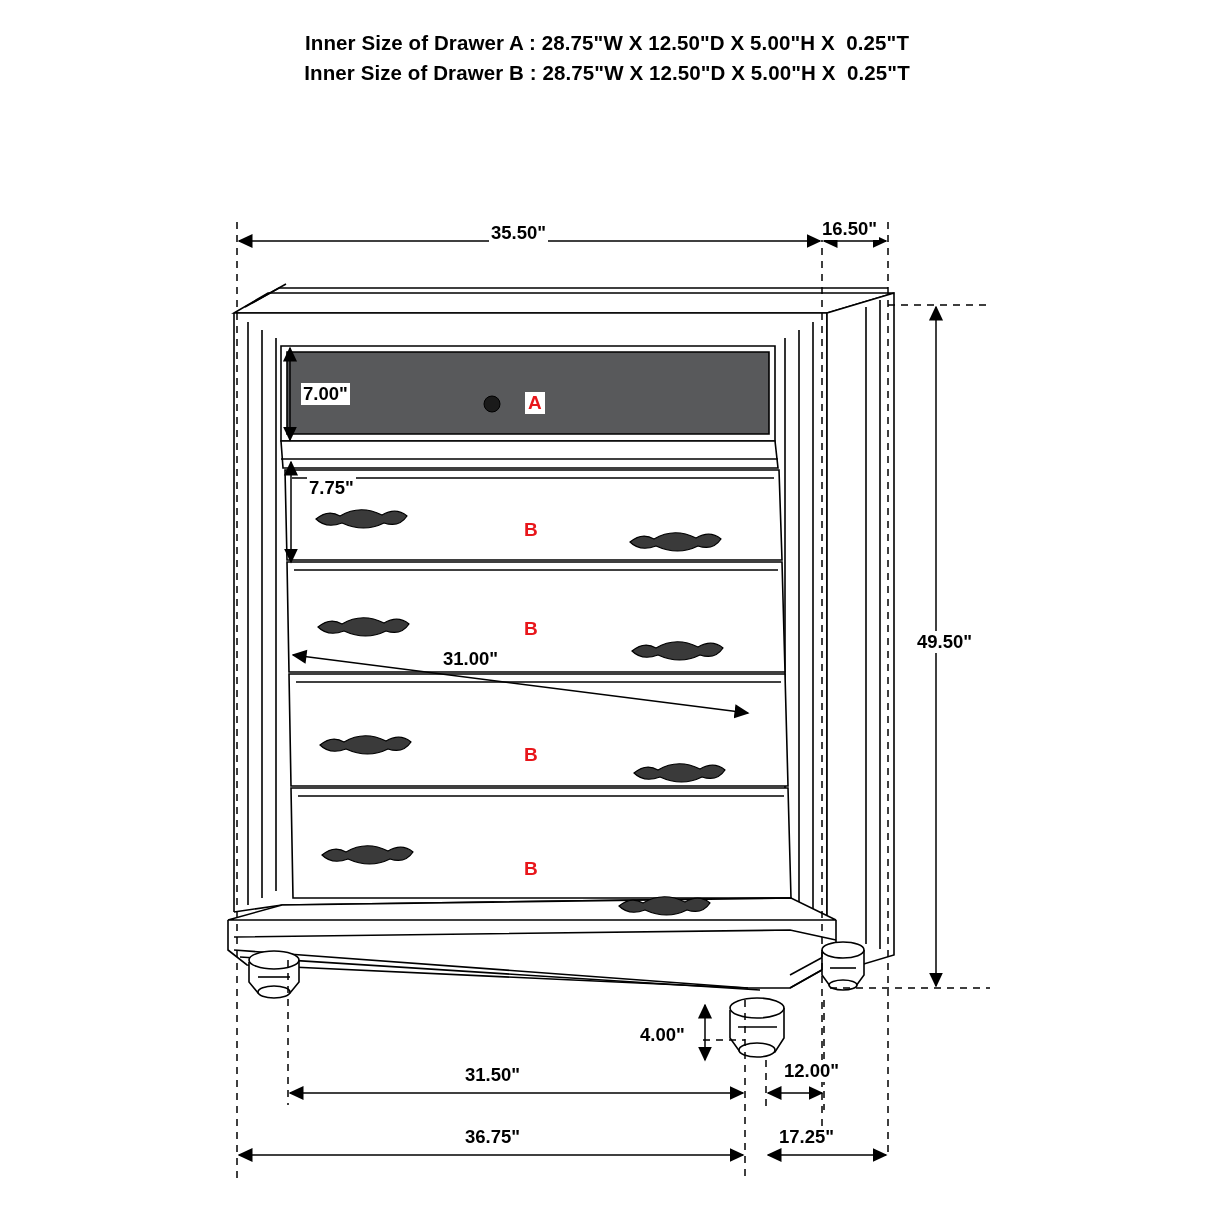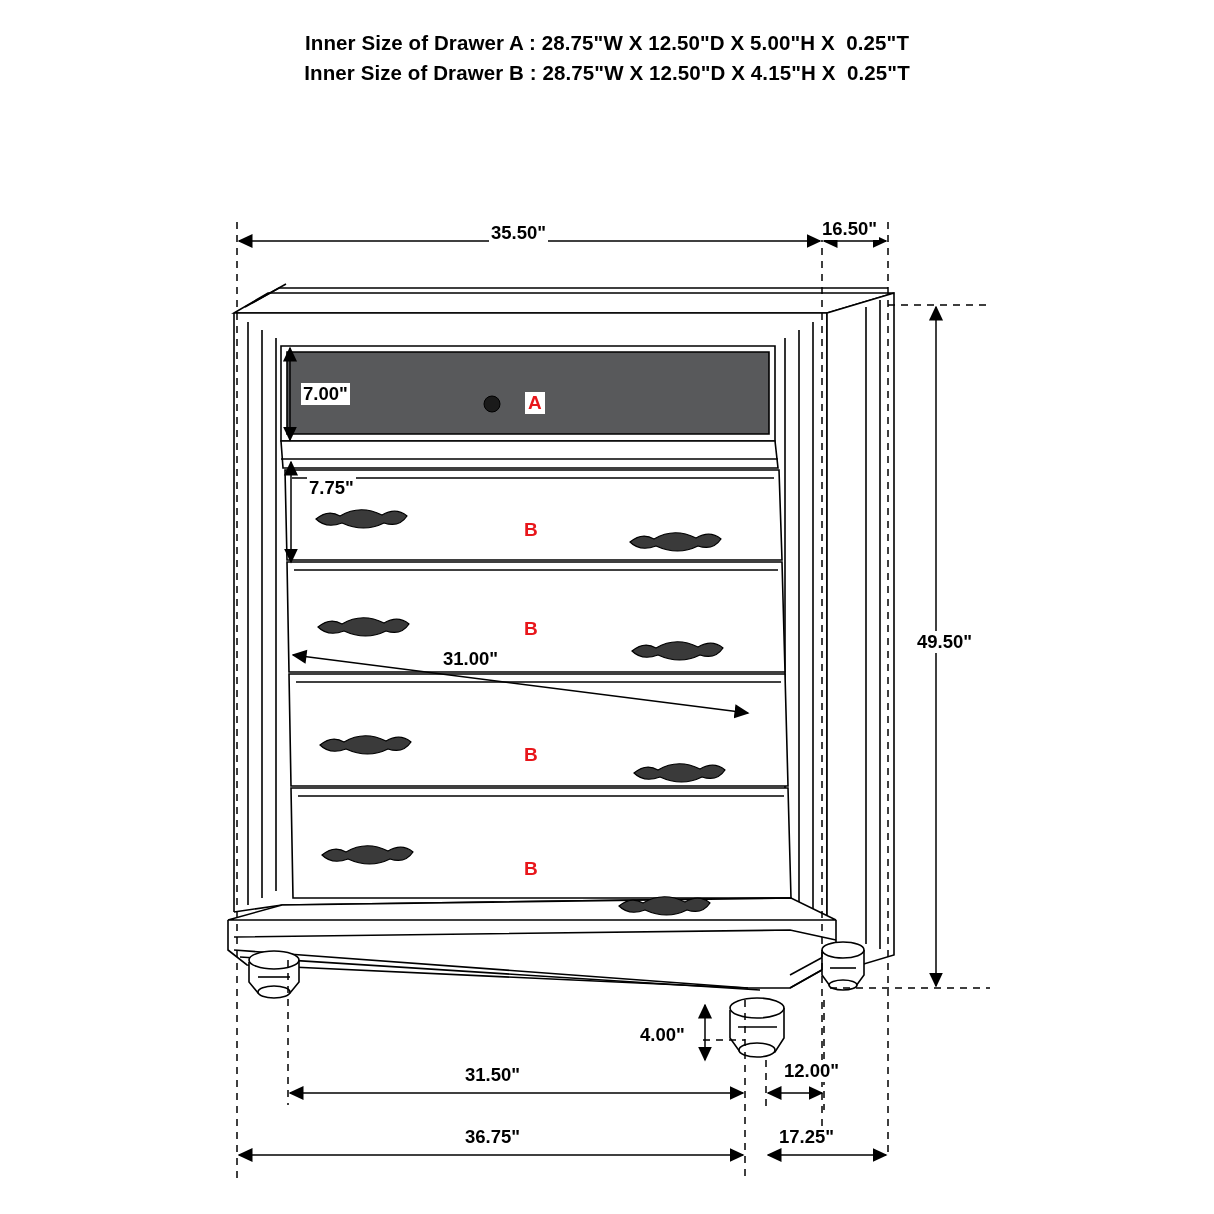--- a/index.html
+++ b/index.html
@@ -58,21 +58,21 @@
     padding: 0 3px;
     white-space: nowrap;
   }
 </style>
 </head>
 <body>
 
 <div id="stage">
 
   <div class="hdr" id="hdr1">Inner Size of Drawer A : 28.75"W X 12.50"D X 5.00"H X  0.25"T</div>
-  <div class="hdr" id="hdr2">Inner Size of Drawer B : 28.75"W X 12.50"D X 4.15"H X  0.25"T</div>
+  <div class="hdr" id="hdr2">Inner Size of Drawer B : 28.75"W X 12.50"D X 5.00"H X  0.25"T</div>
 
   <svg id="drawing" viewBox="0 0 1214 1214">
     <defs>
       <marker id="ah" markerWidth="11" markerHeight="11" refX="9" refY="5.5" orient="auto">
         <path d="M0,0.8 L10,5.5 L0,10.2 Z" fill="#000"></path>
       </marker>
       <marker id="ah2" markerWidth="11" markerHeight="11" refX="1" refY="5.5" orient="auto">
         <path d="M10,0.8 L0,5.5 L10,10.2 Z" fill="#000"></path>
       </marker>
     </defs>

